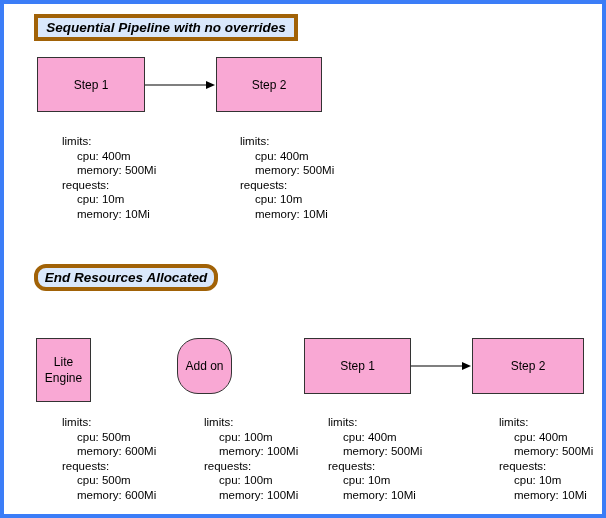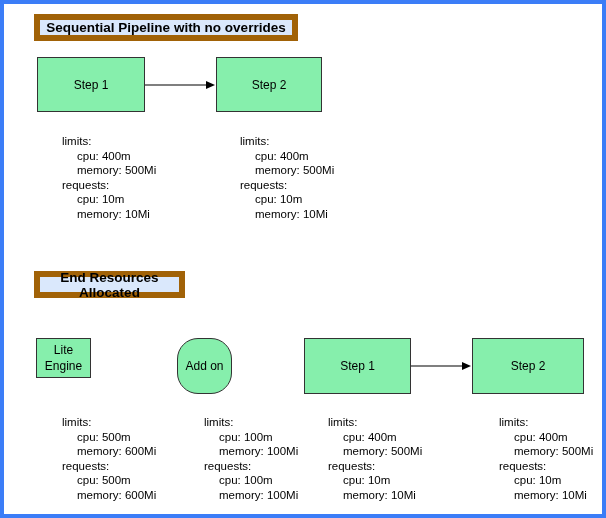--- a/index.html
+++ b/index.html
@@ -11,33 +11,34 @@
     width: 606px;
     height: 518px;
     border: 4px solid #3b7df7;
     background: #ffffff;
     overflow: hidden;
   }
 
   .title-box {
     position: absolute;
     background: #dae8fc;
-    border: 6px solid #a16207;
+    border: 4px solid #a16207;
     font-weight: bold;
     font-size: 13.5px;
     display: flex;
     align-items: center;
     justify-content: center;
     text-align: center;
     height: 27px;
+    font-style: italic;
   }
 
   .node {
     position: absolute;
-    background: #86efac;
+    background: #f9a8d4;
     border: 1px solid #333333;
     display: flex;
     align-items: center;
     justify-content: center;
     text-align: center;
     font-size: 12px;
     line-height: 16px;
     padding: 2px;
   }
 
@@ -81,23 +82,23 @@
 
   <div class="res-block" style="left:213px; top:130px;">
       <div class="res-line">limits:</div>
       <div class="res-line indent">cpu: 400m</div>
       <div class="res-line indent">memory: 500Mi</div>
       <div class="res-line">requests:</div>
       <div class="res-line indent">cpu: 10m</div>
       <div class="res-line indent">memory: 10Mi</div>
     </div>
 
-  <div class="title-box" style="left:30px; top:267px; width:151px;">End Resources Allocated</div>
+  <div class="title-box" style="left:30px; top:260px; width:184px;border-radius:12px;">End Resources Allocated</div>
 
-  <div class="node" style="left:32px; top:334px; width:55px; height:40px;">Lite Engine</div>
+  <div class="node" style="left:32px; top:334px; width:55px; height:64px;">Lite Engine</div>
 
   <div class="node" style="left:173px; top:334px; width:55px; height:56px;border-radius:21px;">Add on</div>
 
   <div class="node" style="left:300px; top:334px; width:107px; height:56px;">Step 1</div>
 
   <div class="node" style="left:468px; top:334px; width:112px; height:56px;">Step 2</div>
 
   <svg class="arrow" style="left:407px; top:355px;" width="61" height="14">
     <line x1="0" y1="7" x2="51" y2="7"></line>
     <polygon points="51,3 60,7 51,11"></polygon>

